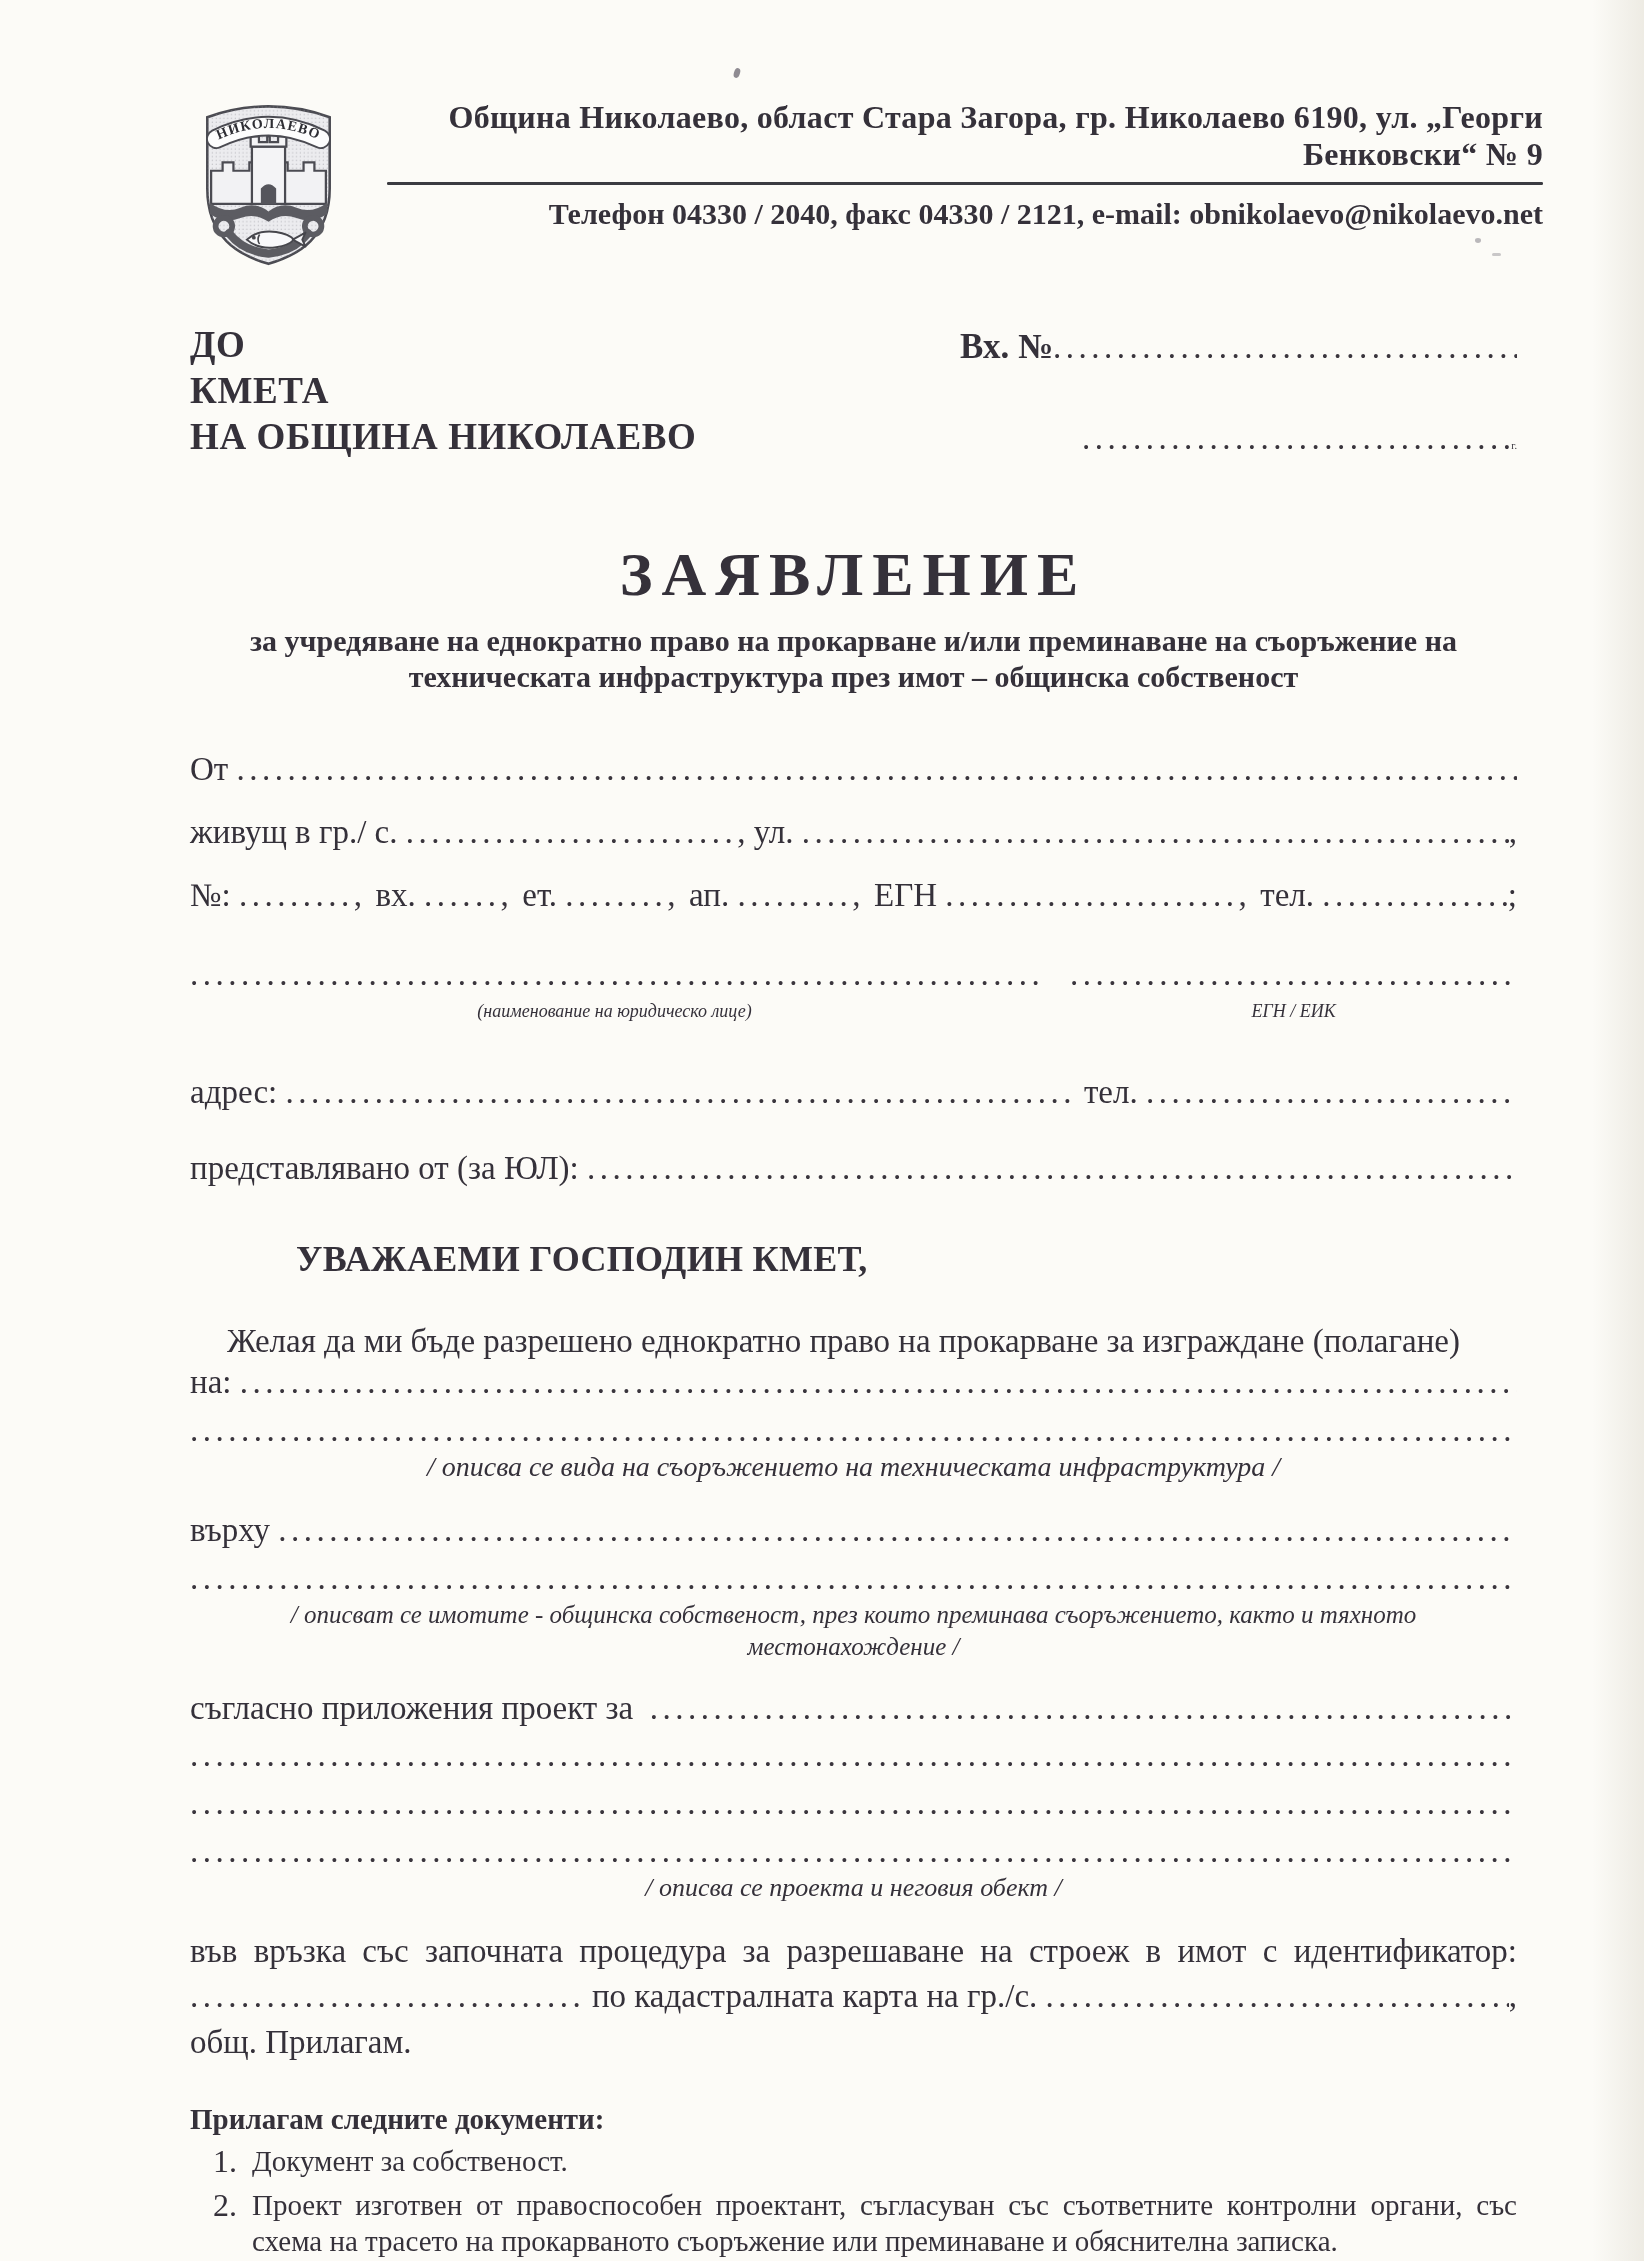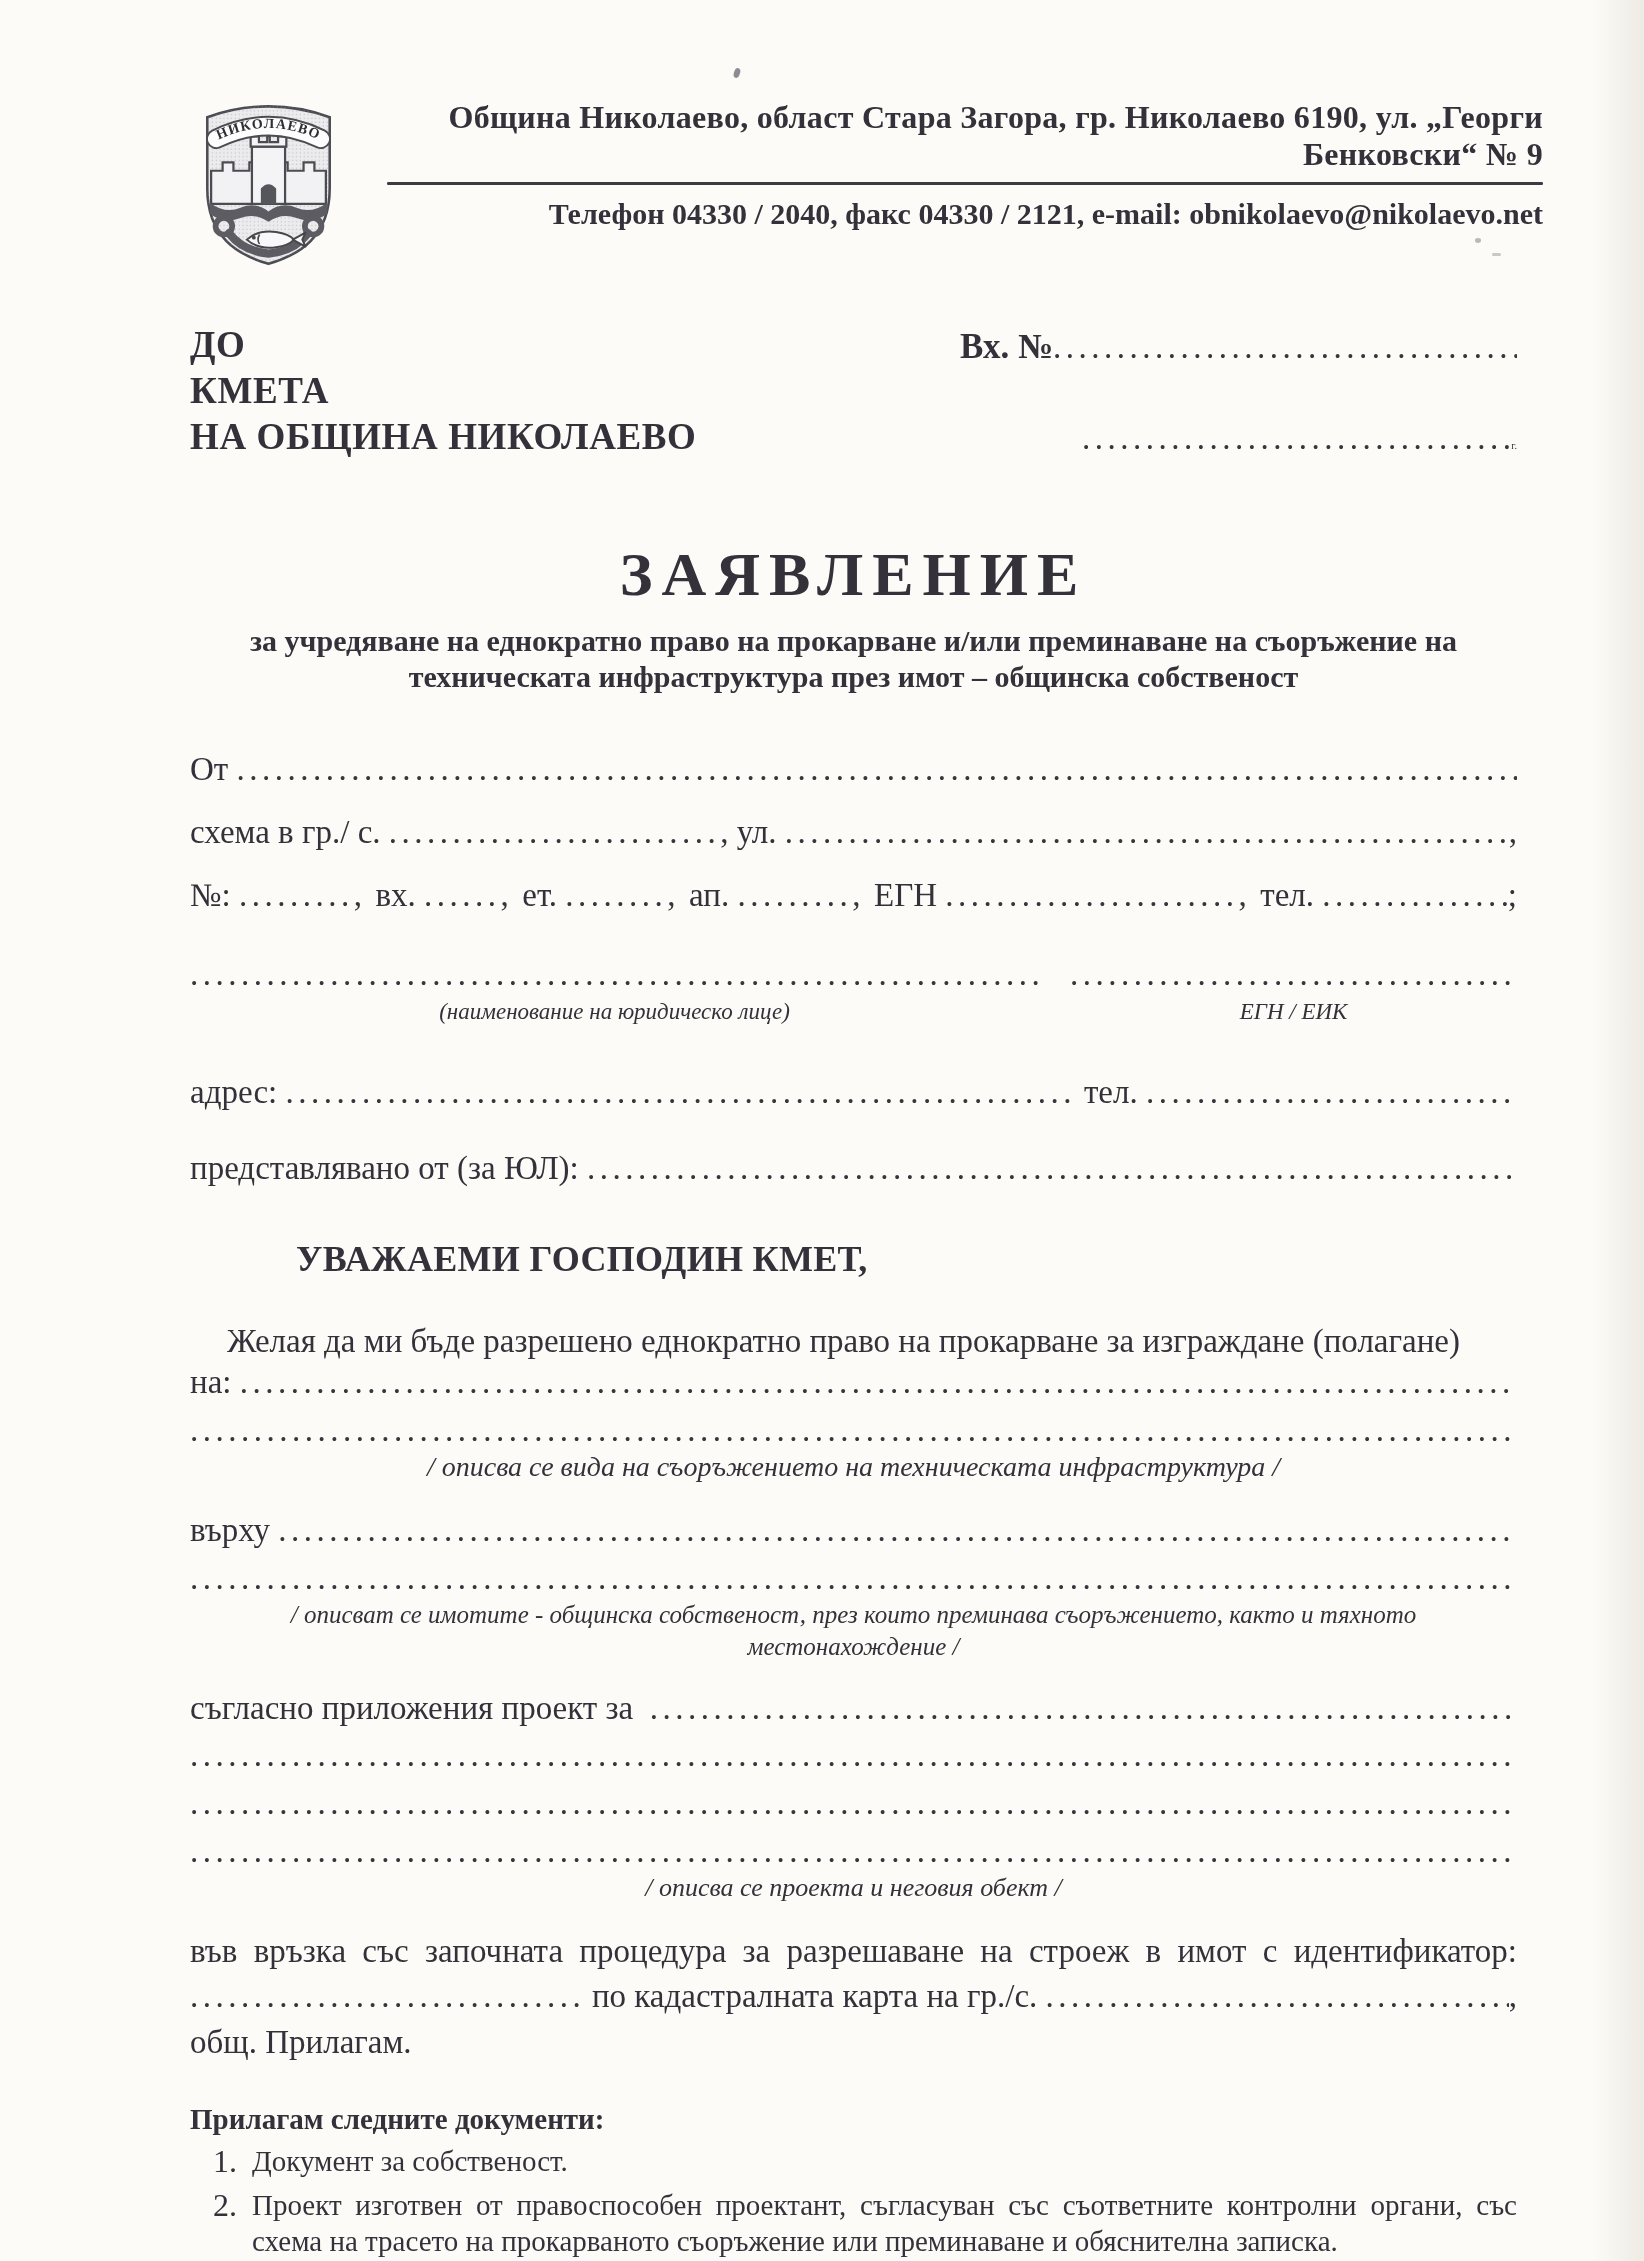--- a/index.html
+++ b/index.html
@@ -50,21 +50,21 @@
   .fline{display:flex;align-items:baseline;font-size:33px;line-height:40px;justify-content:space-between;}
   .fline .lbl{white-space:pre;}
   .gap{width:9px;flex:0 0 auto;}
   .fl-from{margin-top:54px;}
   .fl-residing{margin-top:23px;}
   .fl-number{margin-top:23px;}
   .fl-legal{margin-top:39px;}
   .fl-legal .seg1{flex:1.9 1 0;}
   .fl-legal .seg2{flex:1 1 0;}
   .legal-gap{width:31px;flex:0 0 auto;}
-  .caption-row{display:flex;font-size:23px;font-style:italic;line-height:33px;margin-top:1.3px;}
+  .caption-row{display:flex;font-size:18px;font-style:italic;line-height:33px;margin-top:1.3px;}
   .caption-row .c-left{flex:1.9 1 0;text-align:center;}
   .caption-row .c-right{flex:1 1 0;text-align:center;}
   .fl-address{margin-top:44px;}
   .fl-address .tel-fill{flex:.47 1 0;}
   .fl-repr{margin-top:36px;}
 
   .salutation{margin-top:50px;margin-left:106px;font-size:36px;font-weight:bold;letter-spacing:0.3px;}
   .intro-par{margin-top:41px;text-indent:37px;font-size:33px;line-height:40px;text-align:justify;}
   .fl-na{margin-top:1px;}
   .caption{text-align:center;font-style:italic;line-height:32px;margin-top:1.3px;}
@@ -159,21 +159,21 @@
 
     <div class="form-title">ЗАЯВЛЕНИЕ</div>
     <div class="form-subtitle">за учредяване на еднократно право на прокарване и/или преминаване на съоръжение на техническата инфраструктура през имот – общинска собственост</div>
 
     <div class="fline fl-from">
       <span class="lbl">От </span>
       <span class="dfill">............................................................................................................................................................................................................................</span>
     </div>
 
     <div class="fline fl-residing">
-      <span class="lbl">схема в гр./ с. </span>
+      <span class="lbl">живущ в гр./ с. </span>
       <span class="dots">..........................</span>
       <span class="lbl">, ул. </span>
       <span class="dfill">............................................................................................................................................................................................................................</span>
       <span class="lbl">,</span>
     </div>
 
     <div class="fline fl-number">
       <span class="lbl">№: </span>
       <span class="dots">.........,</span>
       <span class="gap"></span>

